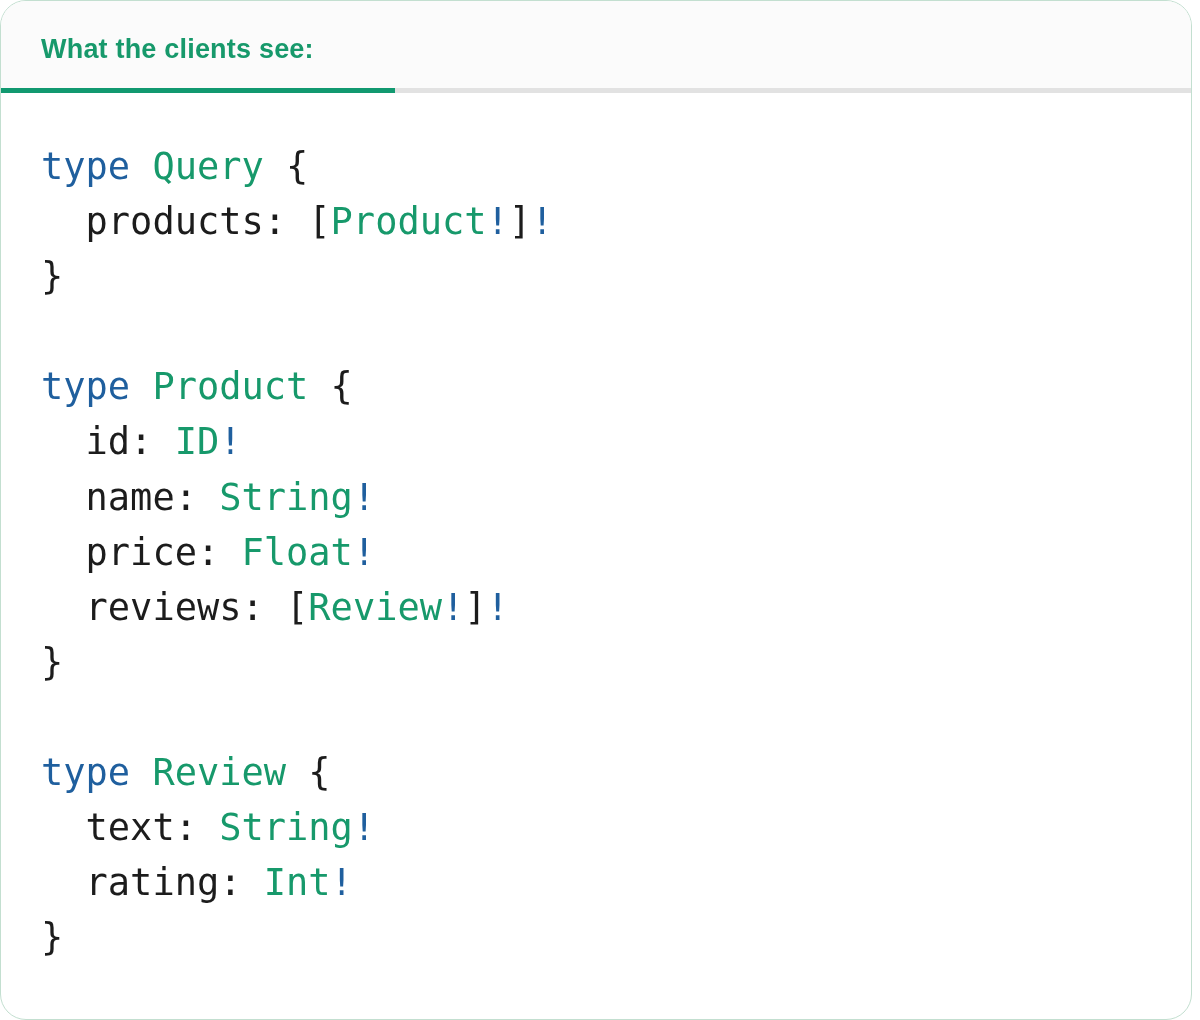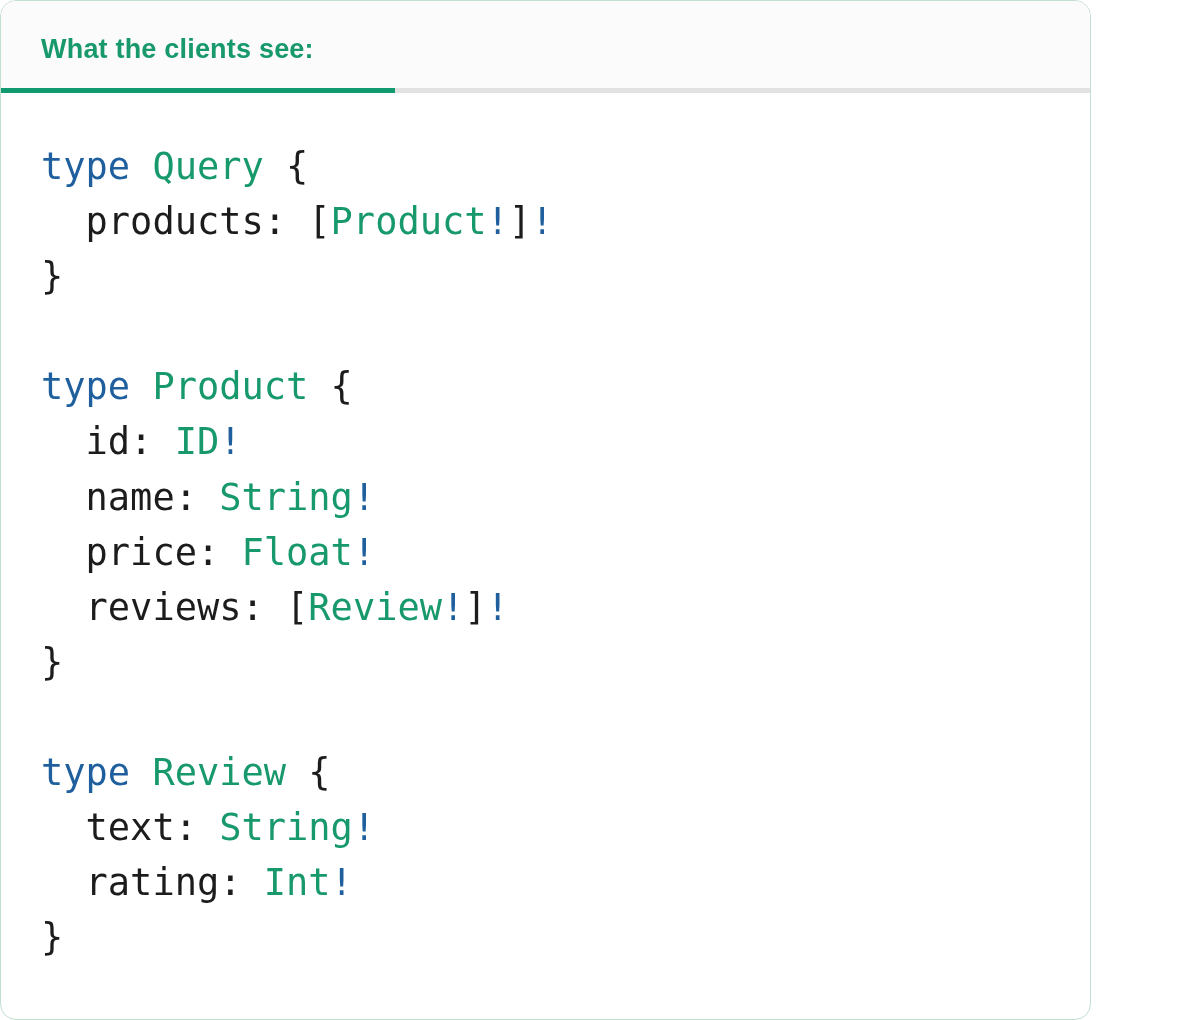--- a/index.html
+++ b/index.html
@@ -10,24 +10,24 @@
     --divider-gray:#e2e2e2;
     --header-bg:#fbfbfb;
     --card-border:#c3dfd0;
     --card-bg:#ffffff;
   }
   *{box-sizing:border-box;}
   html,body{margin:0;padding:0;background:#ffffff;}
   body{width:1200px;height:1020px;font-family:"Liberation Sans",sans-serif;}
 
   .card{
-    width:1091px;height:1020px;
+    width:1192px;height:1020px;
     background:var(--card-bg);
     border:1px solid var(--card-border);
-    border-radius:16px;
+    border-radius:26px;
     overflow:hidden;
   }
 
   .tab-bar{
     position:relative;
     height:92px;
     background:var(--header-bg);
   }
   .tab-bar .divider{
     position:absolute;left:0;right:0;bottom:0;height:5px;

